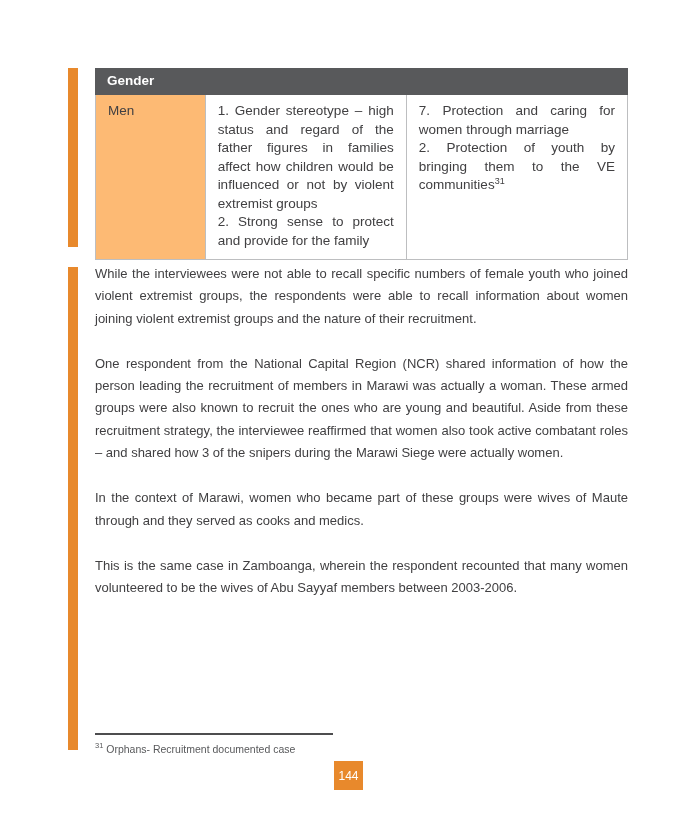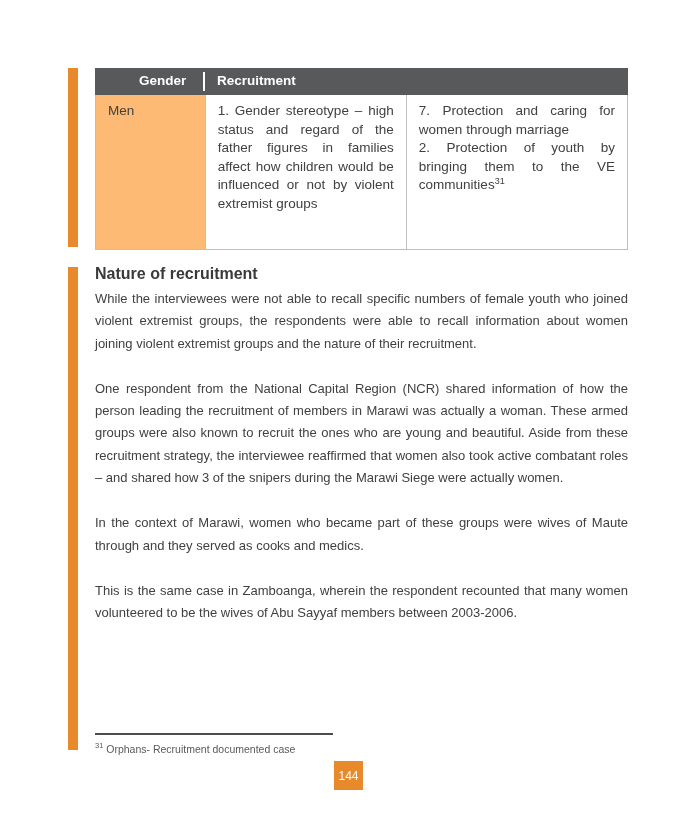--- a/index.html
+++ b/index.html
@@ -111,36 +111,35 @@
 </style>
 </head>
 <body>
 
 <div class="accent-bar table-bar"></div>
 <div class="accent-bar text-bar"></div>
 
 <div class="tbl">
   <div class="tbl-head">
     <div class="hcell col-gender">Gender</div>
-    <div class="hcell col-recruitment">Recruitment</div>
   </div>
   <div class="tbl-body">
     <div class="cell col-gender">Men</div>
     <div class="cell col-recruitment">
       <p>1. Gender stereotype – high status and regard of the father figures in families affect how children would be influenced or not by violent extremist groups</p>
+      <p>2. Strong sense to protect and provide for the family</p>
     </div>
     <div class="cell col-involvement">
       <p>7. Protection and caring for women through marriage</p>
       <p><span>2. Protection of youth by bringing them to the VE communities</span><sup>31</sup></p>
     </div>
   </div>
 </div>
 
 <div class="content">
-  <h2>Nature of recruitment</h2>
   <p>While the interviewees were not able to recall specific numbers of female youth who joined violent extremist groups, the respondents were able to recall information about women joining violent extremist groups and the nature of their recruitment.</p>
   <p>One respondent from the National Capital Region (NCR) shared informa­tion of how the person leading the recruitment of members in Marawi was actually a woman. These armed groups were also known to recruit the ones who are young and beautiful. Aside from these recruitment strategy, the interviewee reaffirmed that women also took active com­batant roles – and shared how 3 of the snipers during the Marawi Siege were actually women.</p>
   <p>In the context of Marawi, women who became part of these groups were wives of Maute through and they served as cooks and medics.</p>
   <p>This is the same case in Zamboanga, wherein the respondent recounted that many women volunteered to be the wives of Abu Sayyaf members between 2003-2006.</p>
 </div>
 
 <div class="footnote-rule"></div>
 <div class="footnote"><sup>31</sup><span> Orphans- Recruitment documented case</span></div>
 
 <div class="page-number">144</div>

